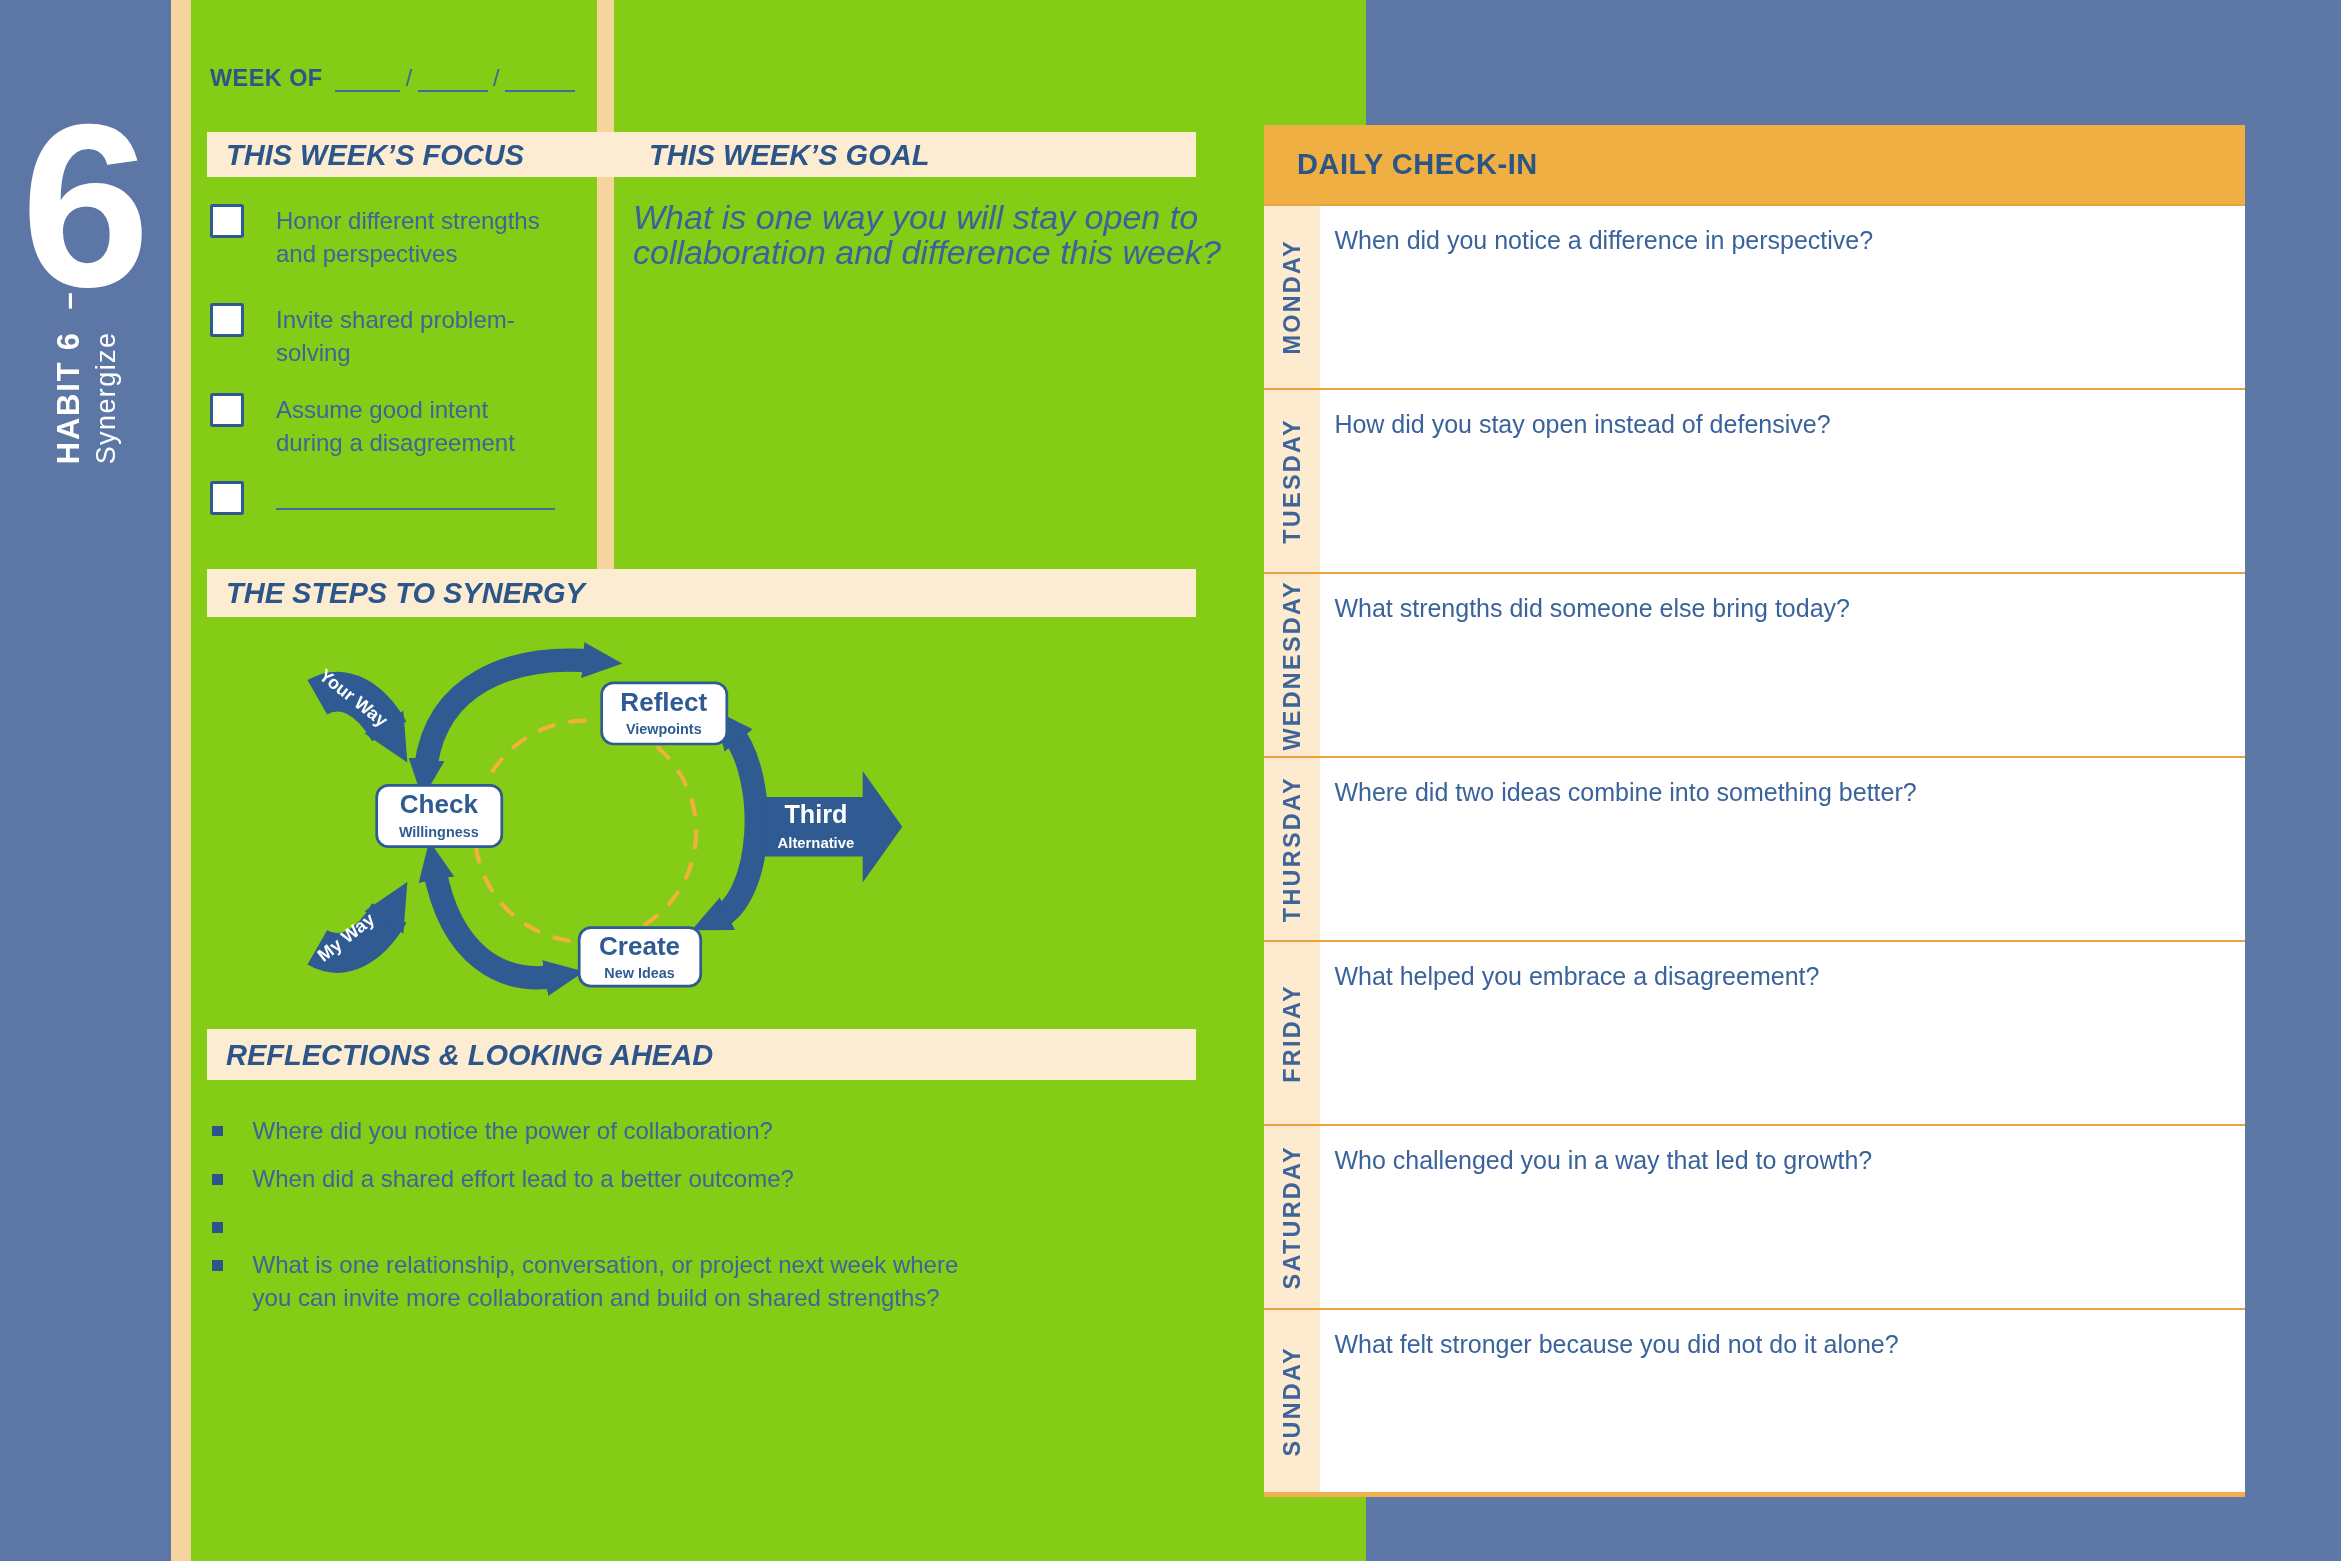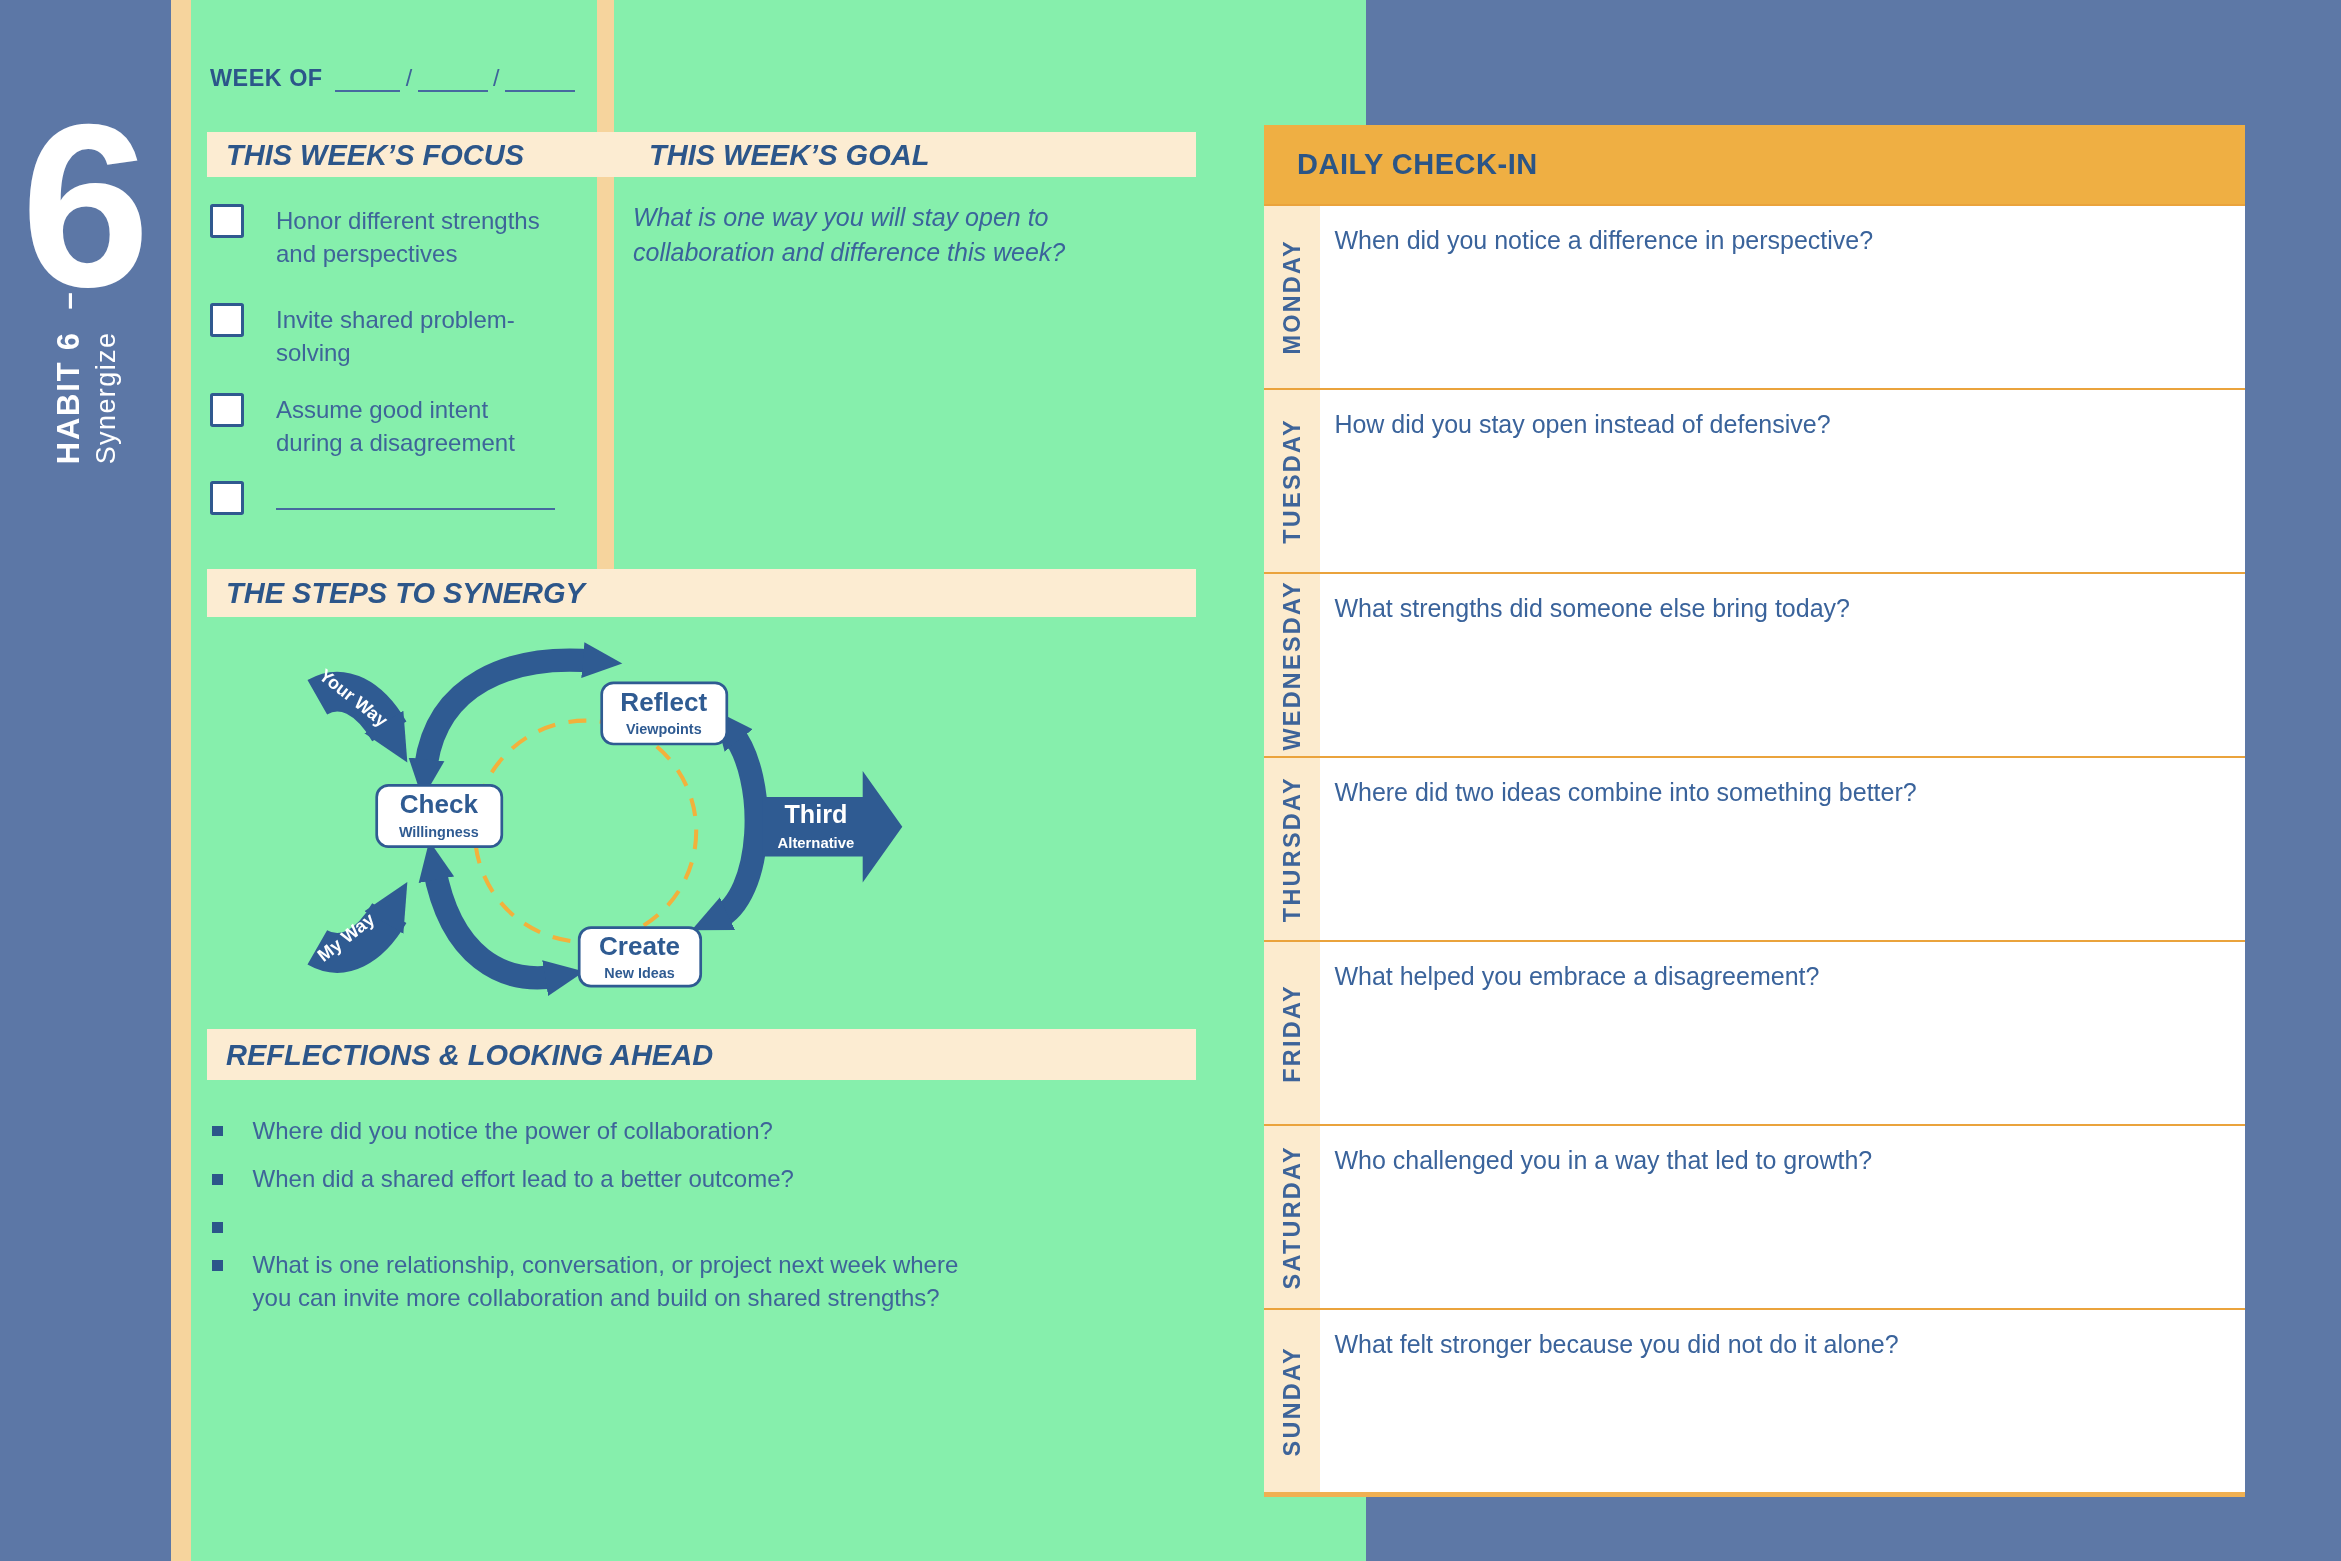--- a/index.html
+++ b/index.html
@@ -16,21 +16,21 @@
   }
   .habit-rotated{
     position:absolute;left:-22.5px;top:321px;width:216px;
     transform:rotate(-90deg);color:#ffffff;
   }
   .habit-line1{font-size:31px;font-weight:bold;letter-spacing:1.8px;white-space:nowrap;}
   .habit-dash{margin-left:21.6px;font-weight:bold;}
   .habit-line2{font-size:27px;letter-spacing:1.4px;margin-top:3.6px;white-space:nowrap;}
   .left-strip{position:absolute;left:171px;top:0;width:20px;height:1561px;background:#F6D49D;}
   
-  .page{position:absolute;left:191px;top:0;width:1175px;height:1561px;background:#86efac;}
+  .page{position:absolute;left:191px;top:0;width:1175px;height:1561px;background:#84cc16;}
   .col-gutter{position:absolute;left:406px;top:0;width:17px;height:569px;background:#F6D49D;}
   .week-of{position:absolute;left:19px;top:65px;display:flex;align-items:flex-end;}
   .week-label{font-size:23.4px;font-weight:bold;color:#2C568A;letter-spacing:0.5px;}
   .blank{display:inline-block;border-bottom:2.7px solid #46699F;height:23.4px;}
   .b1{width:65px;margin-left:12.6px;}
   .b2,.b3{width:70px;}
   .slash{font-size:23.4px;color:#3E6499;margin:0 5.4px;}
   .band{position:absolute;left:16px;width:989px;background:#FCECD2;font-style:italic;}
   .band-titles{top:132px;height:45px;}
   .band-steps{top:569px;height:48px;}
@@ -39,21 +39,21 @@
     font-size:29px;font-weight:bold;color:#2C568A;white-space:nowrap;}
   .t-focus{left:19px;}
   .t-goal{left:442px;}
   .focus-item{position:absolute;left:19px;display:flex;gap:12px;}
   .fi-0{top:204px;} .fi-1{top:303px;} .fi-2{top:393px;} .fi-3{top:481px;}
   .checkbox{width:34px;height:34px;border:3.6px solid #30598F;border-radius:2.7px;background:#fff;
     margin-right:20px;flex:none;}
   .fi-text{font-size:24px;line-height:33px;color:#3E6499;}
   .blank-line{width:279px;border-bottom:2.7px solid #46699F;height:29px;}
   .goal-question{position:absolute;left:442px;top:200px;
-    font-size:25px;line-height:35px;font-style:italic;color:#3A639B;}
+    font-size:34px;line-height:35px;font-style:italic;color:#3A639B;}
   .diagram{position:absolute;left:106px;top:627px;width:613px;height:387px;}
   .bullets{position:absolute;left:19px;top:1114px;width:955px;}
   .bullet-item{display:flex;margin-bottom:15.3px;}
   .sq{width:10.8px;height:10.8px;background:#2C568A;margin:11.7px 30px 0 1.8px;flex:none;}
   .bullet-text{font-size:24px;line-height:33px;color:#3E6499;}
   
   .checkin{position:absolute;left:1264px;top:96px;width:981px;}
   .checkin-header{height:79px;background:#EFAF43;display:flex;align-items:center;padding-left:33px;margin-top:29px;}
   .checkin-title{font-size:29px;font-weight:bold;color:#2B5586;letter-spacing:0.5px;}
   .checkin-rows{border-bottom:5.4px solid #F0B052;}

